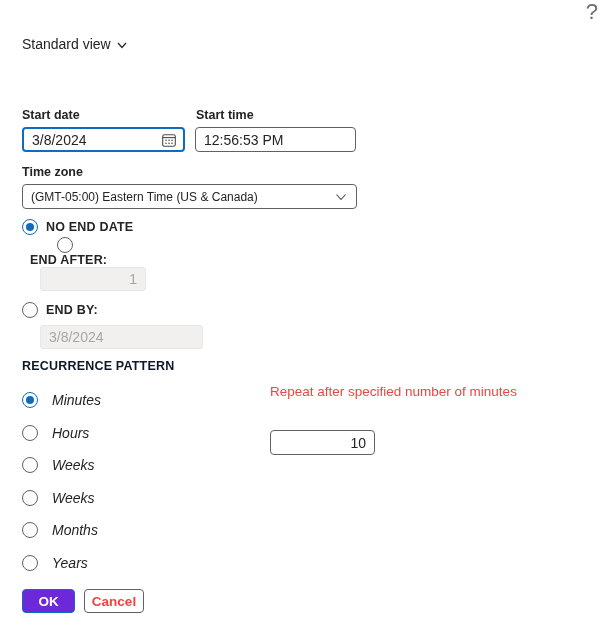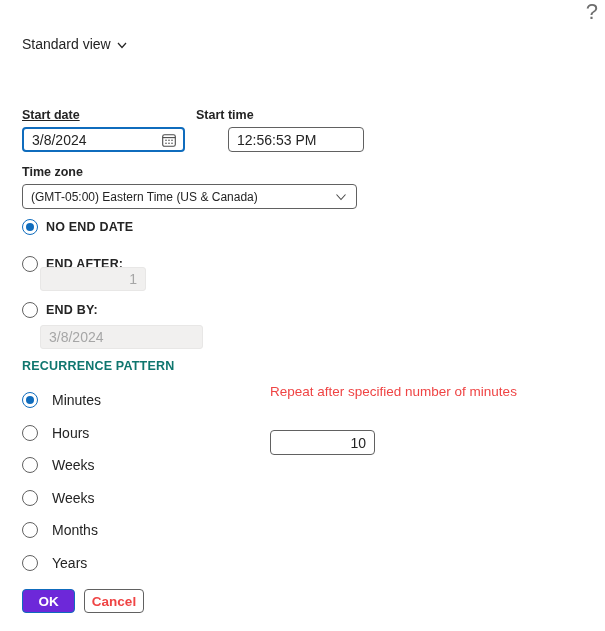--- a/index.html
+++ b/index.html
@@ -30,37 +30,37 @@
 
   .page-title {
     position: absolute; left: 22px; top: 61px;
     font-size: 19px; font-weight: 600; color: #242424;
   }
 
   .field-label {
     position: absolute;
     font-size: 12.5px; font-weight: 600; color: #242424;
   }
-  .lbl-start-date { left: 22px; top: 108px; text-decoration: underline; }
+  .lbl-start-date { left: 22px; top: 108px; }
   .lbl-start-time { left: 196px; top: 108px; }
   .lbl-time-zone  { left: 22px; top: 165px; }
   .lbl-count      { left: 270px; top: 432px; font-family: Liberation Mono, monospace; }
 
   .text-input {
     position: absolute; height: 25px;
     border: 1px solid #616161; border-radius: 4px;
     font-family: "Liberation Sans", sans-serif;
     font-size: 14px; color: #242424;
     padding: 0 8px; background: #fff; outline: none;
   }
   .input-start-date {
     left: 22px; top: 127px; width: 163px;
     border: 2px solid #0f6cbd; padding-right: 26px;
   }
-  .input-start-time { left: 195px; top: 127px; width: 136px; margin-left: 33px; }
+  .input-start-time { left: 195px; top: 127px; width: 161px; }
   .calendar-btn {
     position: absolute; left: 160px; top: 131px; width: 18px; height: 18px;
     cursor: pointer; display: flex; align-items: center; justify-content: center;
   }
 
   .select-box {
     position: absolute; left: 22px; top: 184px; width: 335px; height: 25px;
     border: 1px solid #616161; border-radius: 4px; background: #fff;
     display: flex; align-items: center; font-size: 12px; color: #242424;
     padding: 0 8px; cursor: pointer;
@@ -77,40 +77,40 @@
   }
   .radio-circle.selected { border: 1.5px solid #0f6cbd; }
   .radio-circle.selected::after {
     content: ""; width: 8px; height: 8px; border-radius: 50%; background: #0f6cbd;
   }
   .end-label {
     margin-left: 8px; font-size: 12.5px; font-weight: 700; color: #242424;
     letter-spacing: 0.2px;
   }
   .row-no-end  { left: 22px; top: 219px; }
-  .row-end-after { left: 22px; top: 256px; }
+  .row-end-after { left: 22px; top: 237px; flex-direction: column; }
   .row-end-by  { left: 22px; top: 302px; }
 
   .disabled-input {
     position: absolute; height: 24px;
     background: #f1f0ef; border: 1px solid #e8e7e6; border-radius: 3px;
     font-family: "Liberation Sans", sans-serif;
     font-size: 14px; color: #a6a6a6; padding: 0 8px;
   }
   .input-end-after { left: 40px; top: 267px; width: 106px; text-align: right; }
   .input-end-by    { left: 40px; top: 325px; width: 163px; text-align: left; }
 
   .section-heading {
     position: absolute; left: 22px; top: 359px;
-    font-size: 12.5px; font-weight: 700; color: #0f766e; letter-spacing: 0.2px;
+    font-size: 12.5px; font-weight: 700; color: #0f172a; letter-spacing: 0.2px;
   }
 
   .pattern-list {
     position: absolute; left: 22px; top: 392px;
-    display: flex; flex-direction: column; row-gap: 16.5px;
+    display: flex; flex-direction: column; row-gap: 16.5px; font-style: italic;
   }
   .pattern-row { display: flex; align-items: center; cursor: pointer; height: 16px; }
   .pattern-label { margin-left: 14px; font-size: 14px; font-weight: 400; color: #242424; }
 
   .repeat-desc {
     position: absolute; left: 270px; top: 384px;
     font-size: 13.5px; color: #ef4444;
   }
   .input-count {
     left: 270px; top: 430px; width: 105px; text-align: right;

